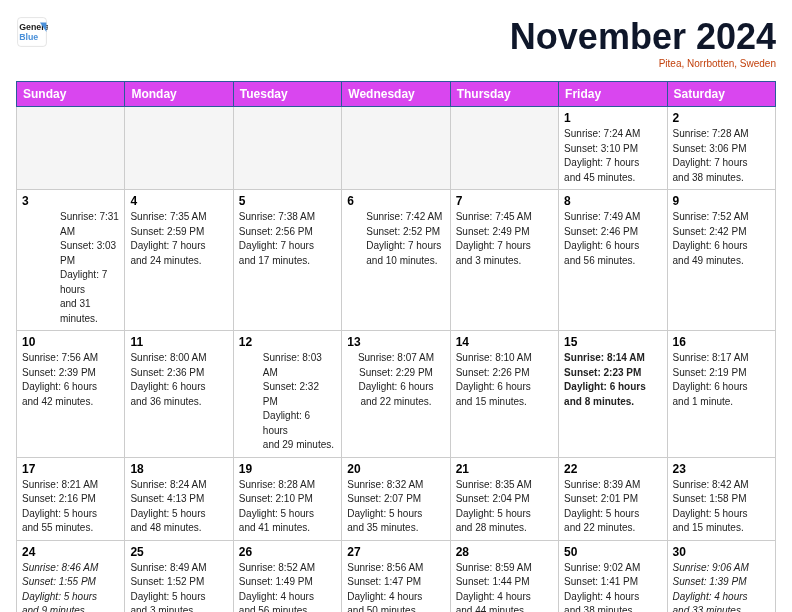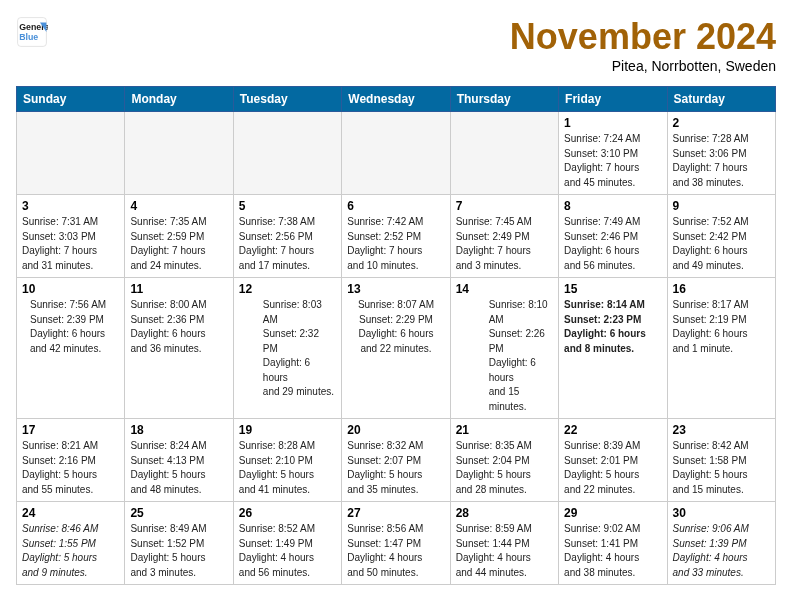--- a/index.html
+++ b/index.html
@@ -22,33 +22,33 @@
       gap: 4px;
     }
     .logo-icon {
       width: 32px;
       height: 32px;
     }
     .title-block { text-align: right; }
     .month-title {
       font-size: 36px;
       font-weight: bold;
-      color: #a16207;
+      color: #0f172a;
     }
     .subtitle {
-      font-size: 14px;
-      color: #000000;
+      font-size: 10px;
+      color: #c2410c;
     }
     .calendar {
       width: 100%;
       border-collapse: collapse;
       font-size: 10.5px;
     }
     .calendar th {
-      background: #0369a1;
+      background: #d946ef;
       color: #fff;
       text-align: left;
       padding: 5px 6px;
       font-size: 12px;
       border: 1px solid #2a5a9a;
     }
     .calendar td {
       border: 1px solid #ccc;
       vertical-align: top;
       padding: 4px 5px;
@@ -119,42 +119,42 @@
           <span class="day-num">2</span>
           <div class="day-info" style="white-space: pre-line;">Sunrise: 7:28 AM
 Sunset: 3:06 PM
 Daylight: 7 hours
 and 38 minutes.</div>
         </td>
       </tr>
       <tr>
         <td>
           <span class="day-num">3</span>
-          <div class="day-info" style="white-space: pre-line;">Sunrise: 7:31 AM
+          <div class="day-info" style="white-space: pre-line; margin-left: 38px;">Sunrise: 7:31 AM
 Sunset: 3:03 PM
 Daylight: 7 hours
 and 31 minutes.</div>
         </td>
         <td>
           <span class="day-num">4</span>
           <div class="day-info" style="white-space: pre-line;">Sunrise: 7:35 AM
 Sunset: 2:59 PM
 Daylight: 7 hours
 and 24 minutes.</div>
         </td>
         <td>
           <span class="day-num">5</span>
           <div class="day-info" style="white-space: pre-line;">Sunrise: 7:38 AM
 Sunset: 2:56 PM
 Daylight: 7 hours
 and 17 minutes.</div>
         </td>
         <td>
           <span class="day-num">6</span>
-          <div class="day-info" style="white-space: pre-line;">Sunrise: 7:42 AM
+          <div class="day-info" style="white-space: pre-line; margin-left: 19px;">Sunrise: 7:42 AM
 Sunset: 2:52 PM
 Daylight: 7 hours
 and 10 minutes.</div>
         </td>
         <td>
           <span class="day-num">7</span>
           <div class="day-info" style="white-space: pre-line;">Sunrise: 7:45 AM
 Sunset: 2:49 PM
 Daylight: 7 hours
 and 3 minutes.</div>
@@ -170,21 +170,21 @@
           <span class="day-num">9</span>
           <div class="day-info" style="white-space: pre-line;">Sunrise: 7:52 AM
 Sunset: 2:42 PM
 Daylight: 6 hours
 and 49 minutes.</div>
         </td>
       </tr>
       <tr>
         <td>
           <span class="day-num">10</span>
-          <div class="day-info" style="white-space: pre-line; margin-left: 8px;">Sunrise: 7:56 AM
+          <div class="day-info" style="white-space: pre-line;">Sunrise: 7:56 AM
 Sunset: 2:39 PM
 Daylight: 6 hours
 and 42 minutes.</div>
         </td>
         <td>
           <span class="day-num">11</span>
           <div class="day-info" style="white-space: pre-line;">Sunrise: 8:00 AM
 Sunset: 2:36 PM
 Daylight: 6 hours
 and 36 minutes.</div>
@@ -198,21 +198,21 @@
         </td>
         <td>
           <span class="day-num">13</span>
           <div class="day-info" style="white-space: pre-line; text-align: center;">Sunrise: 8:07 AM
 Sunset: 2:29 PM
 Daylight: 6 hours
 and 22 minutes.</div>
         </td>
         <td>
           <span class="day-num">14</span>
-          <div class="day-info" style="white-space: pre-line; margin-left: 33px;">Sunrise: 8:10 AM
+          <div class="day-info" style="white-space: pre-line;">Sunrise: 8:10 AM
 Sunset: 2:26 PM
 Daylight: 6 hours
 and 15 minutes.</div>
         </td>
         <td>
           <span class="day-num">15</span>
           <div class="day-info" style="white-space: pre-line; font-weight: bold;">Sunrise: 8:14 AM
 Sunset: 2:23 PM
 Daylight: 6 hours
 and 8 minutes.</div>
@@ -306,21 +306,21 @@
 and 50 minutes.</div>
         </td>
         <td>
           <span class="day-num">28</span>
           <div class="day-info" style="white-space: pre-line;">Sunrise: 8:59 AM
 Sunset: 1:44 PM
 Daylight: 4 hours
 and 44 minutes.</div>
         </td>
         <td>
-          <span class="day-num">29</span>
+          <span class="day-num">50</span>
           <div class="day-info" style="white-space: pre-line;">Sunrise: 9:02 AM
 Sunset: 1:41 PM
 Daylight: 4 hours
 and 38 minutes.</div>
         </td>
         <td>
           <span class="day-num">30</span>
           <div class="day-info" style="white-space: pre-line; font-style: italic;">Sunrise: 9:06 AM
 Sunset: 1:39 PM
 Daylight: 4 hours

